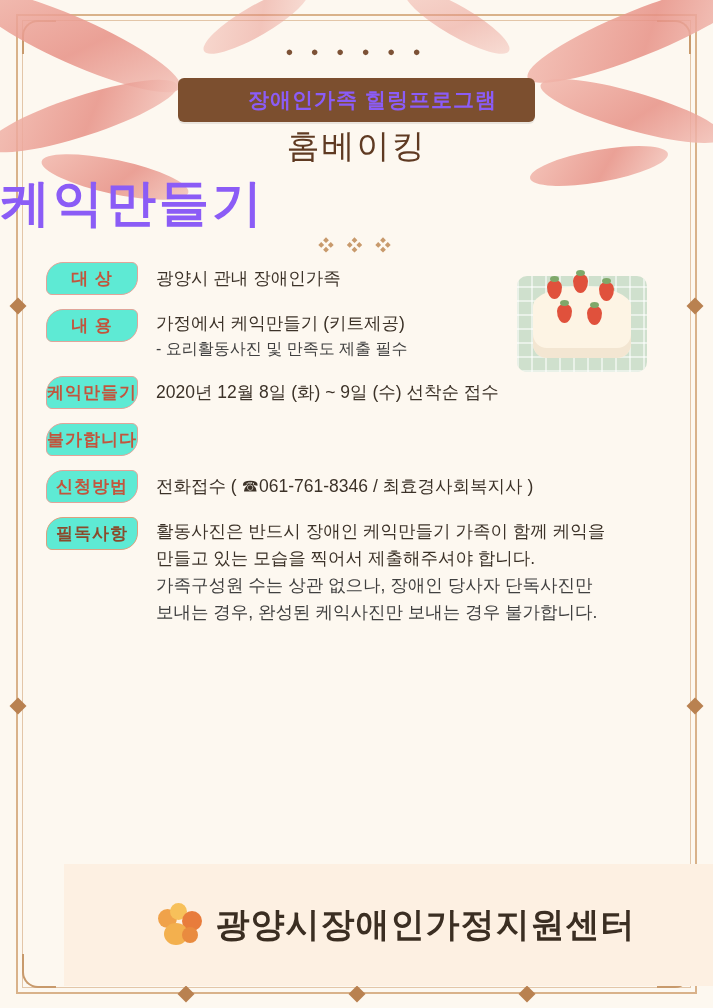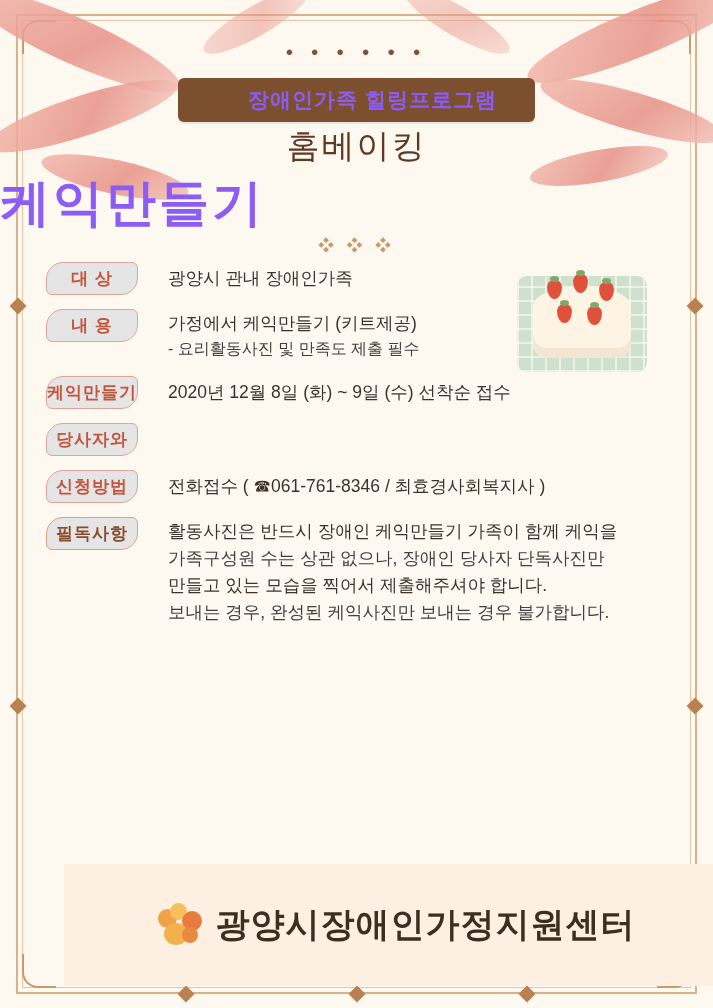--- a/index.html
+++ b/index.html
@@ -169,26 +169,26 @@
     flex: 0 0 auto;
     width: 92px;
     height: 33px;
     line-height: 31px;
     text-align: center;
     border: 1.6px solid #e0a59a;
     border-radius: 17px 6px 17px 6px;
     color: #c2553d;
     font-size: 17px;
     font-weight: bold;
-    background: #e5e5e5;
+    background: #5eead4;
     letter-spacing: 1px;
     box-sizing: border-box;
   }
   .row-body {
-    margin-left: 30px;
+    margin-left: 18px;
     padding-top: 3px;
   }
   .line {
     font-size: 17.5px;
     color: #3c3228;
     line-height: 1.55;
     white-space: nowrap;
   }
   .line.accent { color: #404040; }
   .line.small { font-size: 16px; }
@@ -348,36 +348,36 @@
     </div>
 
     <div class="row r-period">
       <div class="tag">케익만들기</div>
       <div class="row-body">
         <div class="line">2020년 12월 8일 (화) ~ 9일 (수) 선착순 접수</div>
       </div>
     </div>
 
     <div class="row r-distribution">
-      <div class="tag">당사자와</div>
+      <div class="tag">불가합니다</div>
     </div>
 
     <div class="row r-howto">
       <div class="tag">신청방법</div>
       <div class="row-body">
         <div class="line">전화접수 ( ☎061-761-8346 / 최효경사회복지사 )</div>
       </div>
     </div>
 
     <div class="row r-must">
       <div class="tag">필독사항</div>
       <div class="row-body">
         <div class="line">활동사진은 반드시 장애인 케익만들기 가족이 함께 케익을</div>
+        <div class="line">만들고 있는 모습을 찍어서 제출해주셔야 합니다.</div>
         <div class="line accent">가족구성원 수는 상관 없으나, 장애인 당사자 단독사진만</div>
-        <div class="line">만들고 있는 모습을 찍어서 제출해주셔야 합니다.</div>
         <div class="line accent">보내는 경우, 완성된 케익사진만 보내는 경우 불가합니다.</div>
       </div>
     </div>
 
   </div>
 
   <div class="footer">
     <div class="footer-inner">
       <div class="logo">
         <span class="petal p1"></span>

